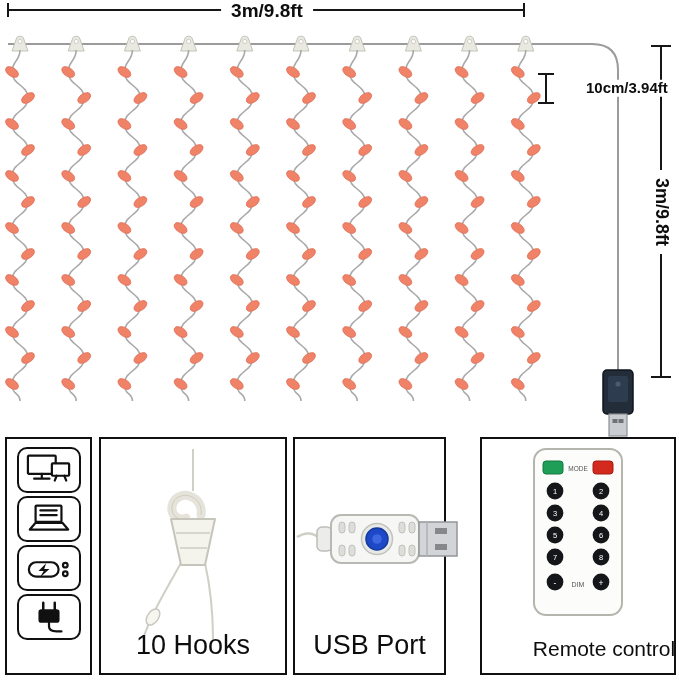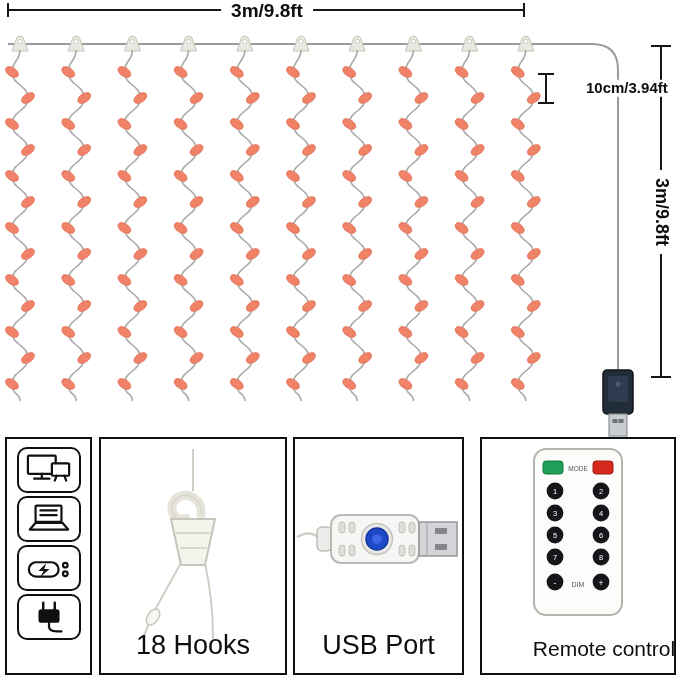--- a/index.html
+++ b/index.html
@@ -16,21 +16,21 @@
   }
   #width-label{left:267px;top:1px;transform:translateX(-50%);font-size:19px;padding:0 10px;}
   #spacing-label{left:555px;top:88px;transform:translateY(-50%);font-size:15px;font-weight:600;padding:0 3px;margin-left:28px;}
   #height-label{left:661px;top:212px;transform:translate(-50%,-50%) rotate(90deg);font-size:18px;padding:0 8px;}
   .box{
     position:absolute;top:437px;height:238px;background:#fff;
     border:2.5px solid #101010;box-sizing:border-box;
   }
   #power-box{left:5px;width:87px;padding-top:5px;}
   #hooks-box{left:99px;width:188px;}
-  #usb-box{left:293px;width:171px;}
+  #usb-box{left:293px;width:153px;}
   #remote-box{left:480px;width:196px;}
   .tile{
     width:64px;height:46px;border:2.5px solid #101010;border-radius:10px;
     margin:3px auto;display:flex;align-items:center;justify-content:center;
     box-sizing:border-box;
   }
   .boxsvg{display:block;margin:0 auto;}
   #hook-svg{margin-top:6px;}
   #usb-svg{margin-top:20px;}
   #remote-svg{margin-top:2px;}
@@ -289,21 +289,21 @@
     <svg class="boxsvg" id="hook-svg" width="184" height="198" viewBox="0 0 184 198">
       <path d="M 92 4 V 46" stroke="#cfcfc6" stroke-width="2" fill="none"></path>
       <path d="M 80 118 C 62 150 50 170 42 194" stroke="#cfcfc6" stroke-width="2" fill="none"></path>
       <path d="M 104 118 C 110 145 112 170 112 194" stroke="#cfcfc6" stroke-width="2" fill="none"></path>
       <ellipse cx="52" cy="172" rx="9" ry="5.5" transform="rotate(-55 52 172)" fill="#f6f5f0" stroke="#c9c8bf" stroke-width="1.5"></ellipse>
       <path d="M 100 70 C 103 50 78 44 72 58 C 68 68 76 77 85 73" fill="none" stroke="#e6e4da" stroke-width="9" stroke-linecap="round"></path>
       <path d="M 100 70 C 103 50 78 44 72 58 C 68 68 76 77 85 73" fill="none" stroke="#bdbbb0" stroke-width="1" opacity="0.55"></path>
       <path d="M 70 74 L 114 74 L 104 120 L 80 120 Z" fill="#f4f3ec" stroke="#c6c5bb" stroke-width="2" stroke-linejoin="round"></path>
       <path d="M 75 88 H 109 M 79 103 H 106" stroke="#d8d7cd" stroke-width="2" fill="none"></path>
     </svg>
-    <div class="box-label">18 Hooks</div>
+    <div class="box-label">10 Hooks</div>
   </div>
 
   <div class="box" id="usb-box">
     <svg class="boxsvg" id="usb-svg" width="175" height="160" viewBox="0 0 175 160">
       <path d="M 2 78 C 12 72 18 74 26 80" stroke="#cfcfc6" stroke-width="2.5" fill="none"></path>
       <rect x="22" y="68" width="15" height="24" rx="5" fill="#ececea" stroke="#bdbdb8" stroke-width="1.5"></rect>
       <rect x="36" y="56" width="88" height="48" rx="10" fill="#f6f6f4" stroke="#b9b9b4" stroke-width="2"></rect>
       <g fill="#ddddd9" stroke="#c2c2bd" stroke-width="1">
         <rect x="44" y="63" width="6" height="11" rx="3"></rect>
         <rect x="44" y="86" width="6" height="11" rx="3"></rect>

